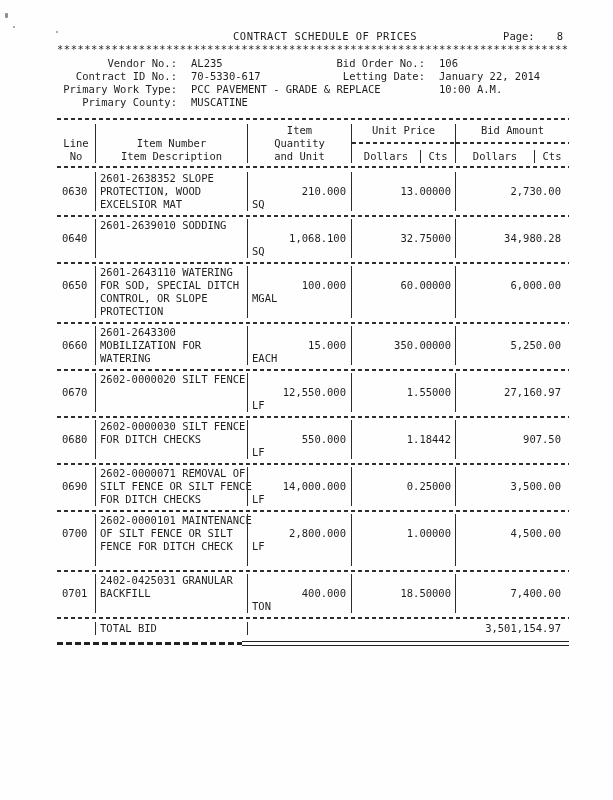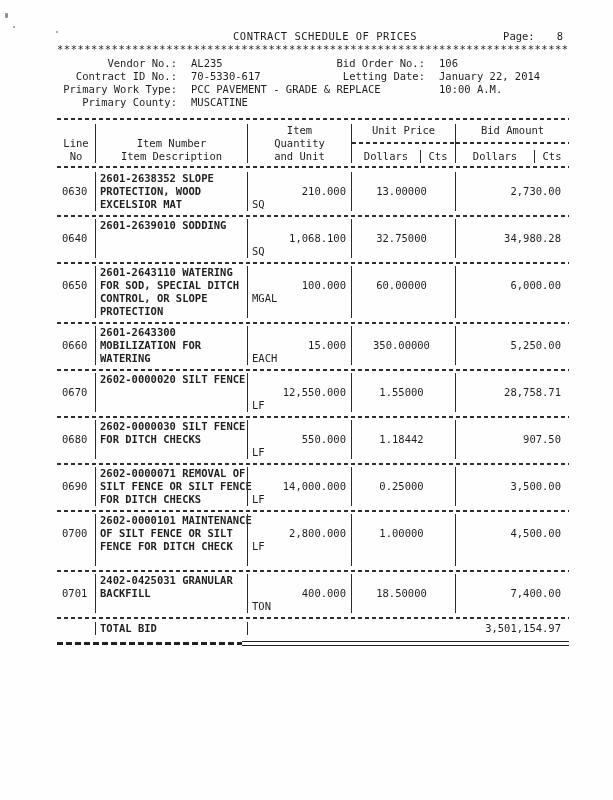--- a/index.html
+++ b/index.html
@@ -36,25 +36,25 @@
     height:2px; margin:3px 0 4px 0;
     background:repeating-linear-gradient(90deg,#2e2e2e 0 4px,transparent 4px 7px);
   }
   .hr.tight { margin:2px 0 2px 0; }
 
   
   .trow { display:grid; grid-template-columns:38px 152px 104px 104px 114px; }
   .cell { box-sizing:border-box; min-height:13px; }
   .bl { border-left:1px solid #2b2b2b; }
   .c1 { padding-left:5px; padding-top:13px; }
-  .c2 { padding-left:4px;font-weight:bold; }
+  .c2 { padding-left:4px; }
   .c3 .num, .c4 .num, .c5 .num { padding-top:13px; }
   .num { text-align:right; white-space:nowrap; }
   .c3 .num { padding-right:5px; }
-  .c4 .num { padding-right:4px;text-align:center; }
+  .c4 .num { padding-right:4px; }
   .c5 .num { padding-right:8px; }
   .unit { padding-left:4px; }
   .dl { white-space:nowrap; }
   .dl:empty { display:none; }
   .trow.data { min-height:39px; padding-bottom:2px; }
 
   
   .sp { height:13px; }
   .hc { text-align:center; white-space:nowrap; }
   .subdash { height:2px; margin:5px 0 6px 0;
@@ -258,21 +258,21 @@
 
           </div>
           <div class="cell c3 bl">
             <div class="num">12,550.000</div>
             <div class="unit">LF</div>
           </div>
           <div class="cell c4 bl">
             <div class="num">1.55000</div>
           </div>
           <div class="cell c5 bl">
-            <div class="num">28,758.71</div>
+            <div class="num">27,160.97</div>
           </div>
         </div>
         <div class="hr tight"></div>
 
         <div class="trow data">
           <div class="cell c1">
             <div>0680</div>
           </div>
           <div class="cell c2 bl">
             <div class="dl">2602-0000030 SILT FENCE</div>

